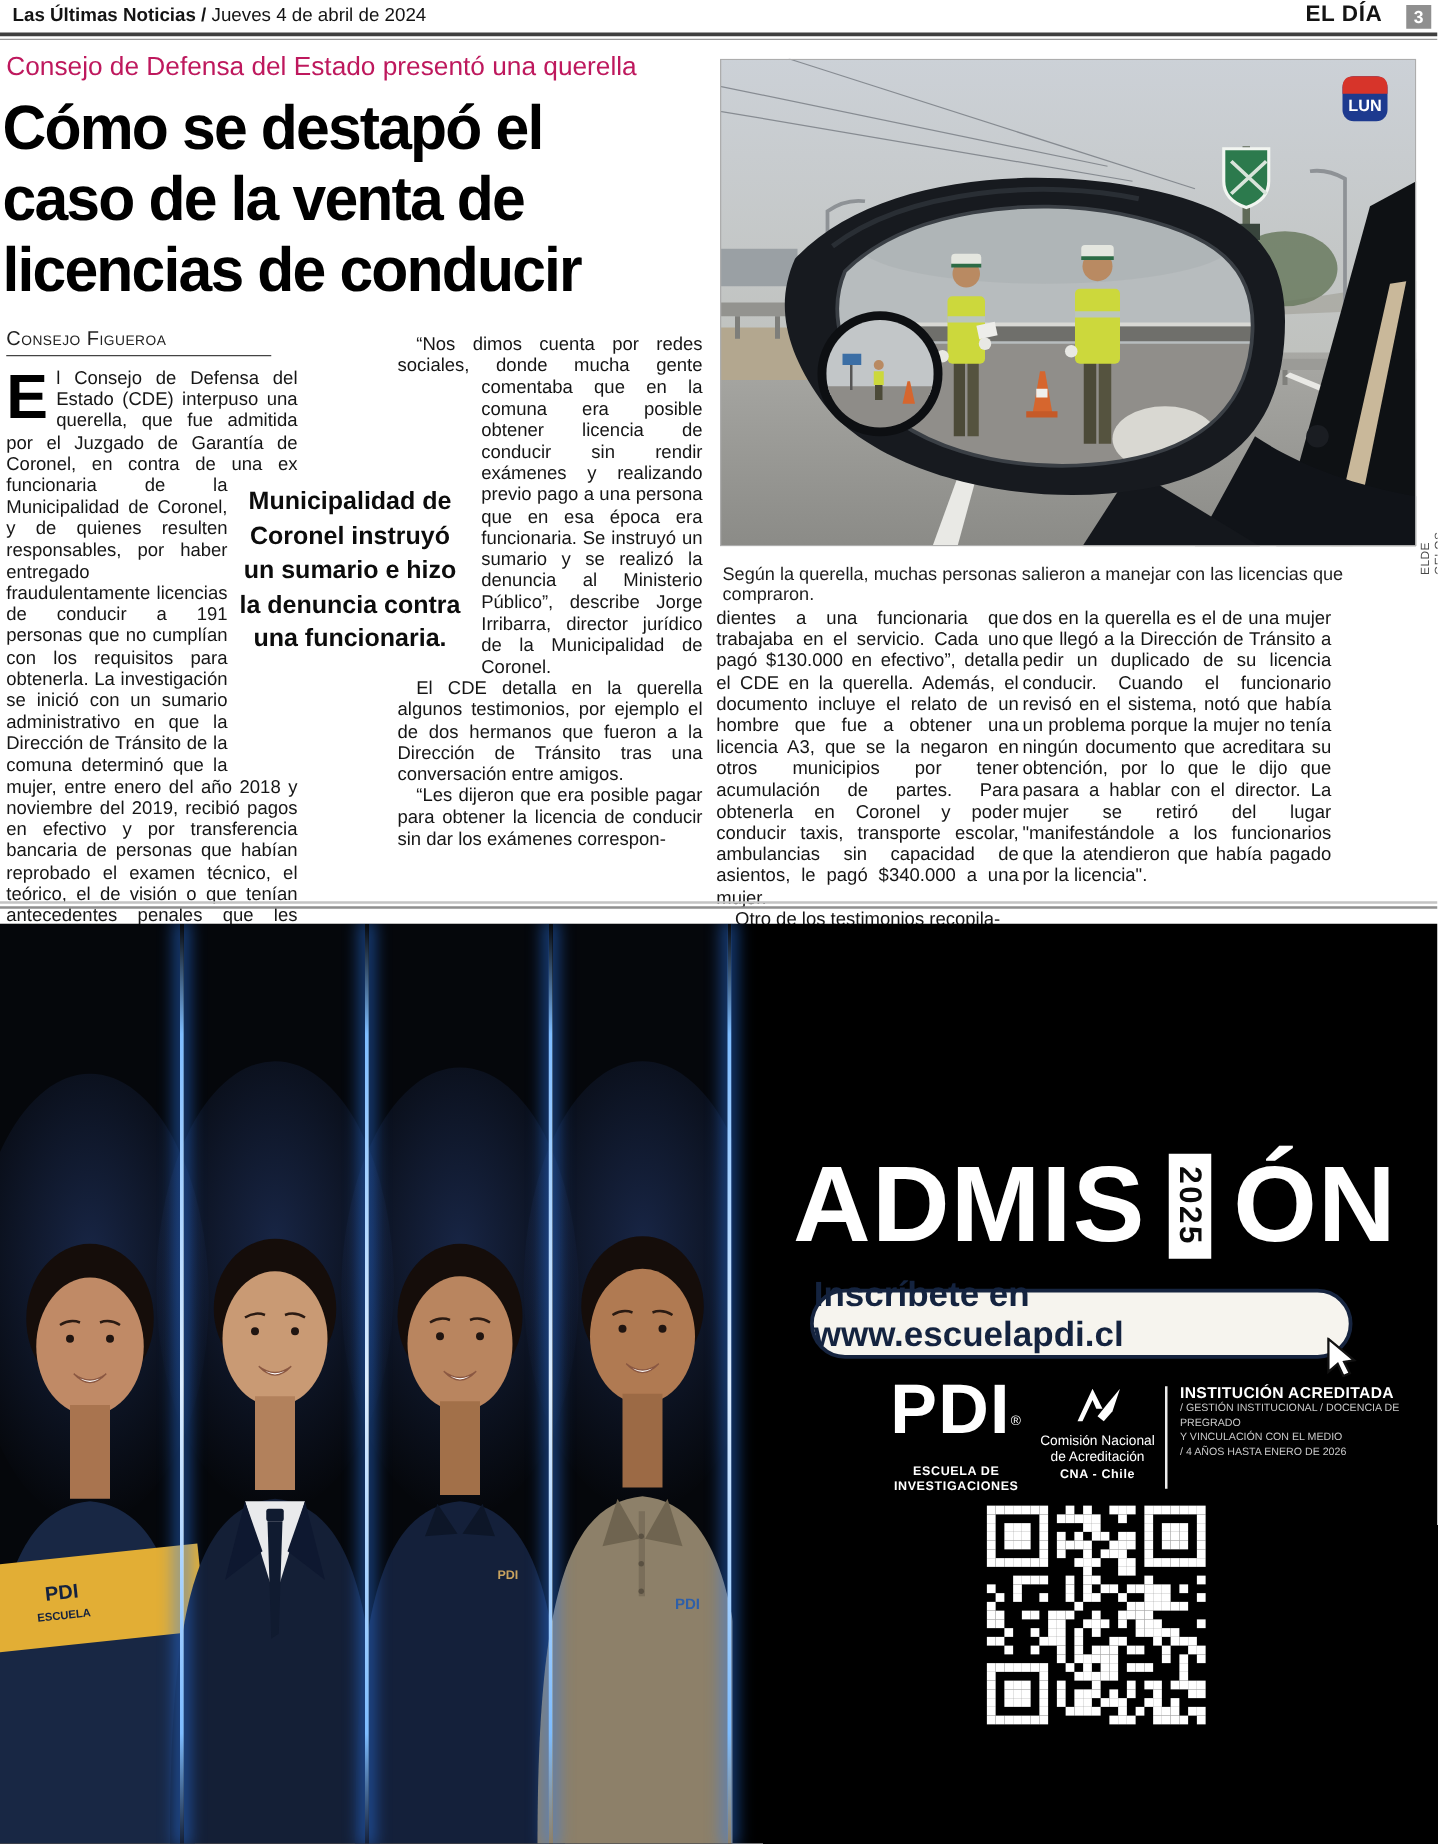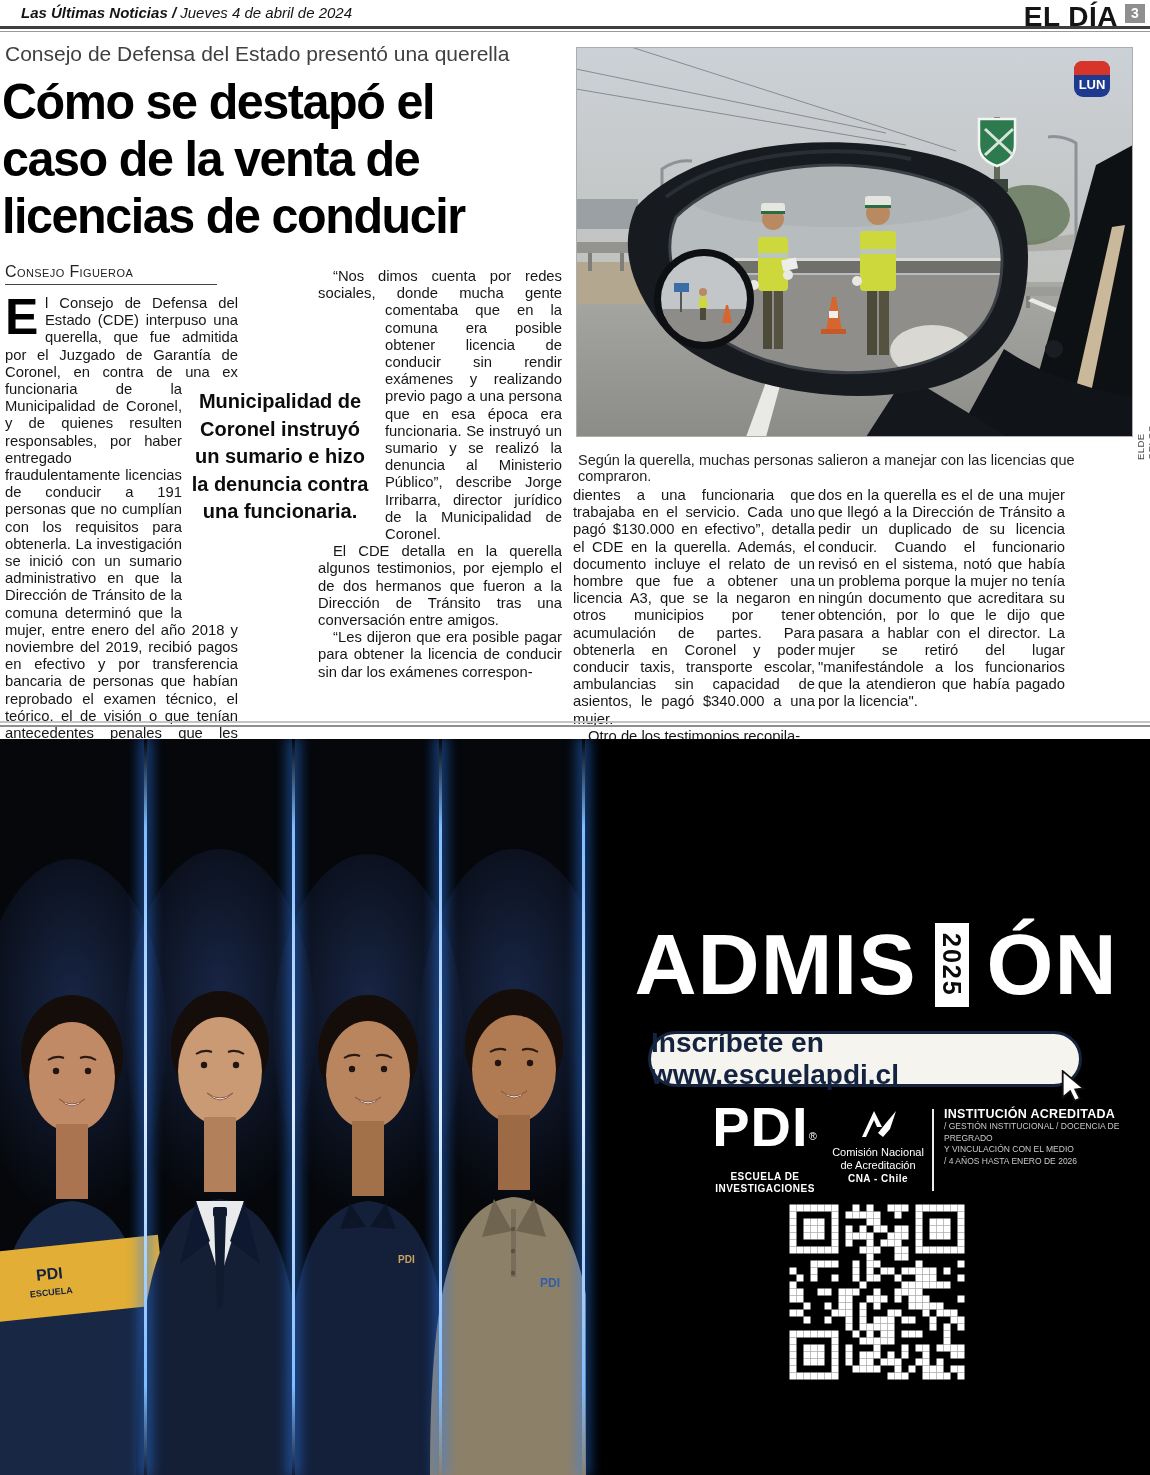--- a/index.html
+++ b/index.html
@@ -1,30 +1,30 @@
 <!DOCTYPE html>
 <html><head>
 <meta charset="utf-8">
 <style>
   html,body{margin:0;padding:0;}
   body{width:1150px;height:1475px;position:relative;background:#fff;overflow:hidden;
        font-family:"Liberation Sans","DejaVu Sans",sans-serif;color:#141414;}
   .abs{position:absolute;}
 
   
-  .masthead{left:21px;top:4px;font-size:15px;font-style:italic;}
+  .masthead{left:10px;top:4px;font-size:15px;}
   .masthead b{font-weight:bold;}
-  .section-tag{right:32px;top:1px;font-size:28px;font-weight:800;letter-spacing:.5px;margin-left:40px;}
+  .section-tag{right:44px;top:1px;font-size:18px;font-weight:800;letter-spacing:.5px;margin-left:40px;}
   .page-box{right:5px;top:4px;width:20px;height:19px;background:#8f8f8f;color:#fff;
             font-size:14px;font-weight:bold;text-align:center;line-height:19px;}
   .hrule1{left:0;top:26px;width:1150px;height:3px;background:#3f3f3f;}
   .hrule2{left:0;top:31px;width:1150px;height:1px;background:#9a9a9a;}
 
   
-  .kicker{left:5px;top:42px;font-size:21px;color:#404040;text-align:right;}
+  .kicker{left:5px;top:42px;font-size:21px;color:#be185d;text-align:right;}
   .headline{left:2px;top:74px;font-weight:bold;font-size:50px;line-height:57px;
             letter-spacing:-1.5px;color:#000;transform:scaleX(.97);transform-origin:left top;}
   .byline{left:5px;top:263px;width:212px;font-variant:small-caps;font-size:16px;
           letter-spacing:.4px;color:#222;border-bottom:1px solid #444;padding-bottom:3px;}
   .col{position:absolute;text-align:justify;font-size:14.8px;line-height:17.2px;color:#161616;}
   .col p{margin:0;}
   .para{text-indent:15px;}
   .dropcap{float:left;font-size:50px;line-height:44px;font-weight:bold;width:40px;height:50px;color:#000;}
   .cut-r{float:right;width:56px;height:228px;}
   .cut-l{float:left;width:67px;height:240px;}
@@ -41,21 +41,21 @@
   .ad{left:0;top:739px;width:1150px;height:736px;background:#000;overflow:hidden;}
   .glow{position:absolute;top:0;width:3px;height:736px;
         background:linear-gradient(180deg,rgba(40,120,255,0) 0%,#7dbcff 12%,#dcedff 50%,#7dbcff 88%,rgba(40,120,255,0) 100%);
         box-shadow:0 0 14px 3px rgba(45,130,255,.7);}
   .adm{position:absolute;left:612px;top:176px;width:528px;display:flex;align-items:center;
        justify-content:center;gap:18px;color:#fff;font-weight:900;font-size:86px;letter-spacing:1px;}
   .adm-year{width:34px;height:84px;background:#fff;color:#0a0a0a;display:flex;align-items:center;
             justify-content:center;font-size:25px;font-weight:800;letter-spacing:2px;}
   .adm-year span{writing-mode:vertical-rl;}
   .cta{position:absolute;left:648px;top:292px;width:428px;height:50px;border-radius:28px;
-       background:#f6f4ee;border:3px solid #16243f;display:flex;align-items:center;justify-content:center;
+       background:#f6f4ee;border:3px solid #16243f;display:flex;align-items:flex-end;justify-content:center;
        font-size:28px;font-weight:bold;color:#14233f;}
   .cursor{position:absolute;right:-8px;top:36px;}
   .pdi-block{position:absolute;left:704px;top:362px;width:122px;text-align:center;color:#fff;}
   .pdi-word{font-size:56px;font-weight:900;letter-spacing:1px;line-height:52px;}
   .pdi-r{font-size:11px;vertical-align:6px;font-weight:normal;}
   .pdi-sub{font-size:10px;letter-spacing:.5px;line-height:12px;margin-top:9px;font-weight:bold;}
   .cna-block{position:absolute;left:830px;top:368px;width:96px;text-align:center;color:#fff;}
   .cna-lines{font-size:11px;line-height:13px;margin-top:3px;}
   .cna-sub{font-size:10px;font-weight:bold;letter-spacing:.5px;margin-top:1px;}
   .vdiv{position:absolute;left:932px;top:370px;width:2px;height:82px;background:#ececec;}

